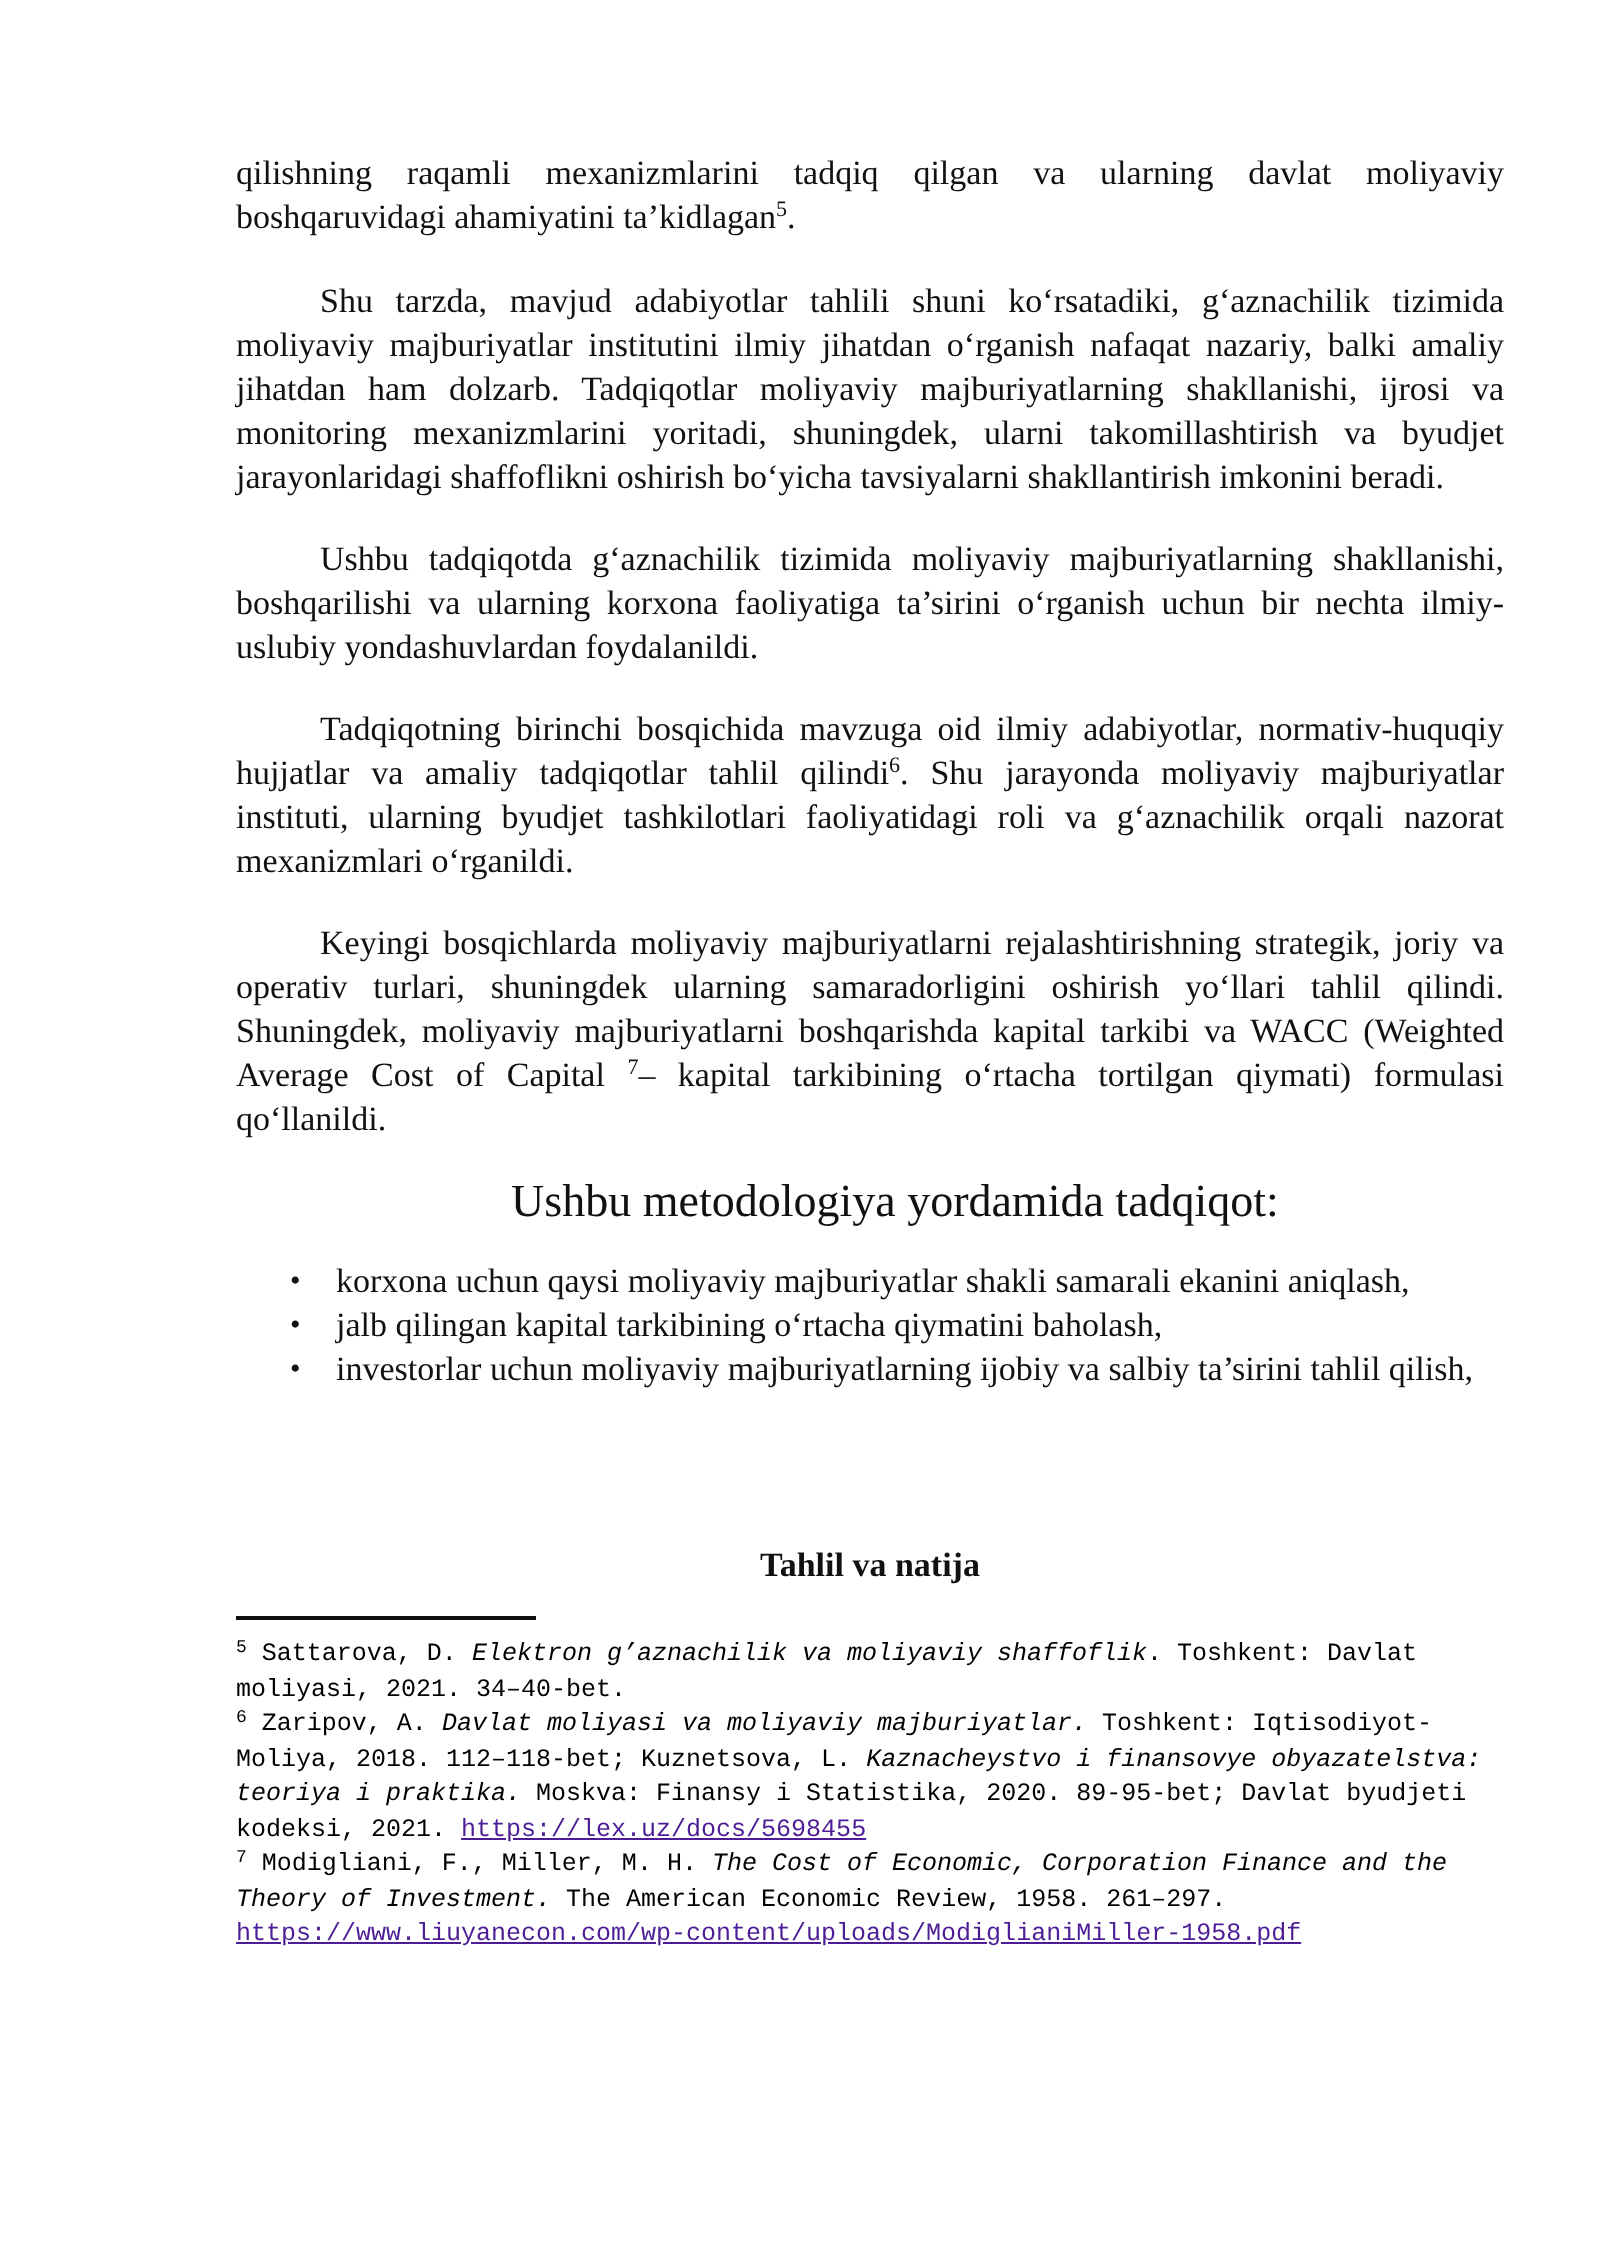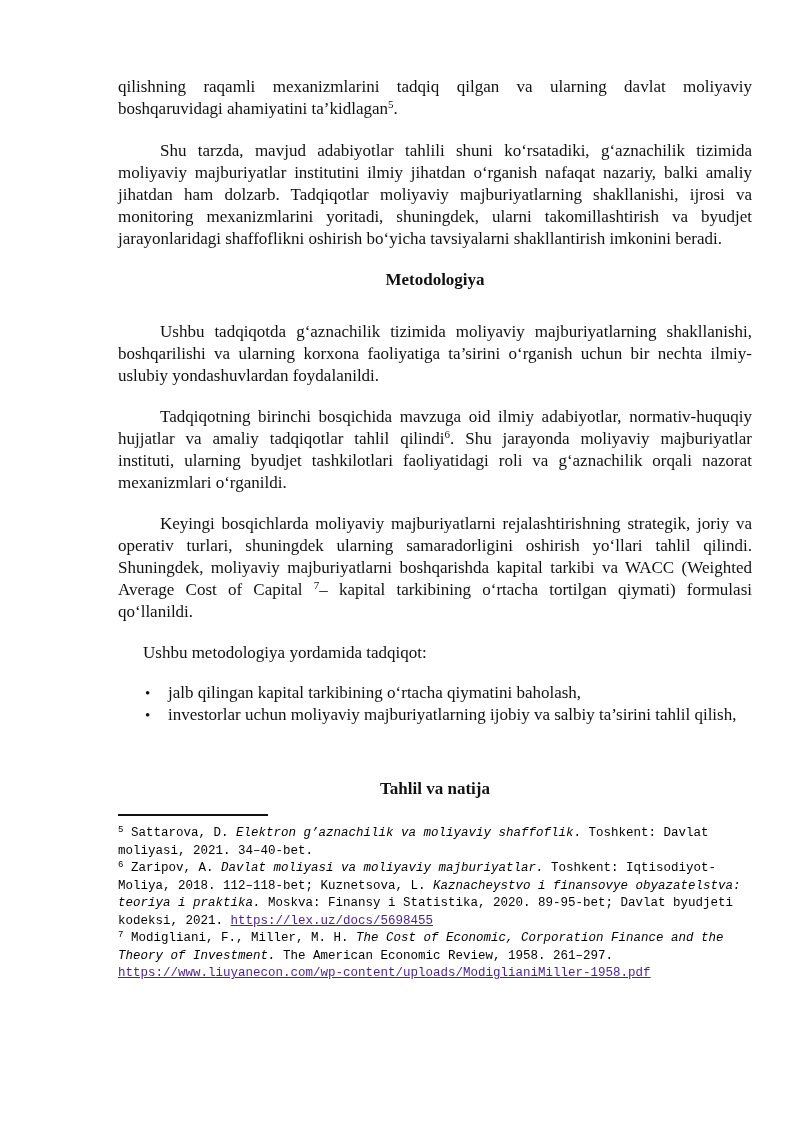--- a/index.html
+++ b/index.html
@@ -26,26 +26,27 @@
   }
   .para.no-indent { text-indent: 0; margin-bottom: 20px; }
   .heading {
     font-size: 17px;
     line-height: 22px;
     font-weight: bold;
     text-align: center;
     margin-top: 0;
     margin-bottom: 30px;
   }
-  .heading.spaced { margin-top: 52px; margin-bottom: 0; }
+  .heading.spaced { margin-top: 76px; margin-bottom: 0; }
   .lead {
-    font-size: 17px;
+    font-size: 23px;
     line-height: 22px;
     text-indent: 25px;
     margin-bottom: 18px;
+    text-align: center;
   }
   ul.bullets {
     list-style: none;
     margin: 0 0 0 50px;
     padding: 0;
   }
   ul.bullets li {
     position: relative;
     font-size: 17px;
     line-height: 22px;
@@ -87,26 +88,26 @@
   }
   .footnote em, .para em { font-style: italic; }
 </style>
 </head>
 <body>
 
 <div class="page">
   <div id="body-text">
       <p class="para no-indent">qilishning raqamli mexanizmlarini tadqiq qilgan va ularning davlat moliyaviy boshqaruvidagi ahamiyatini ta’kidlagan<sup class="ref">5</sup>.</p>
       <p class="para">Shu tarzda, mavjud adabiyotlar tahlili shuni koʻrsatadiki, gʻaznachilik tizimida moliyaviy majburiyatlar institutini ilmiy jihatdan oʻrganish nafaqat nazariy, balki amaliy jihatdan ham dolzarb. Tadqiqotlar moliyaviy majburiyatlarning shakllanishi, ijrosi va monitoring mexanizmlarini yoritadi, shuningdek, ularni takomillashtirish va byudjet jarayonlaridagi shaffoflikni oshirish boʻyicha tavsiyalarni shakllantirish imkonini beradi.</p>
-      <h2 class="heading">Metodologiya</h2>
       <p class="para">Ushbu tadqiqotda gʻaznachilik tizimida moliyaviy majburiyatlarning shakllanishi, boshqarilishi va ularning korxona faoliyatiga ta’sirini oʻrganish uchun bir nechta ilmiy-uslubiy yondashuvlardan foydalanildi.</p>
       <p class="para">Tadqiqotning birinchi bosqichida mavzuga oid ilmiy adabiyotlar, normativ-huquqiy hujjatlar va amaliy tadqiqotlar tahlil qilindi<sup class="ref">6</sup>. Shu jarayonda moliyaviy majburiyatlar instituti, ularning byudjet tashkilotlari faoliyatidagi roli va gʻaznachilik orqali nazorat mexanizmlari oʻrganildi.</p>
       <p class="para">Keyingi bosqichlarda moliyaviy majburiyatlarni rejalashtirishning strategik, joriy va operativ turlari, shuningdek ularning samaradorligini oshirish yoʻllari tahlil qilindi. Shuningdek, moliyaviy majburiyatlarni boshqarishda kapital tarkibi va WACC (Weighted Average Cost of Capital <sup class="ref">7</sup>– kapital tarkibining oʻrtacha tortilgan qiymati) formulasi qoʻllanildi.</p>
       <p class="lead">Ushbu metodologiya yordamida tadqiqot:</p>
       <ul class="bullets">
+        <li>korxona uchun qaysi moliyaviy majburiyatlar shakli samarali ekanini aniqlash,</li>
         <li>jalb qilingan kapital tarkibining oʻrtacha qiymatini baholash,</li>
         <li>investorlar uchun moliyaviy majburiyatlarning ijobiy va salbiy ta’sirini tahlil qilish,</li>
       </ul>
       <h2 class="heading spaced">Tahlil va natija</h2>
     </div>
   <div class="footnote-area">
     <div class="fn-rule"></div>
     <div id="footnotes">
         <p class="footnote"><sup class="ref">5</sup> Sattarova, D. <em>Elektron g’aznachilik va moliyaviy shaffoflik</em>. Toshkent: Davlat moliyasi, 2021. 34–40-bet.</p>
         <p class="footnote"><sup class="ref">6</sup> Zaripov, A. <em>Davlat moliyasi va moliyaviy majburiyatlar.</em> Toshkent: Iqtisodiyot-Moliya, 2018. 112–118-bet; Kuznetsova, L. <em>Kaznacheystvo i finansovye obyazatelstva: teoriya i praktika.</em> Moskva: Finansy i Statistika, 2020. 89-95-bet; Davlat byudjeti kodeksi, 2021. <a>https://lex.uz/docs/5698455</a></p>

